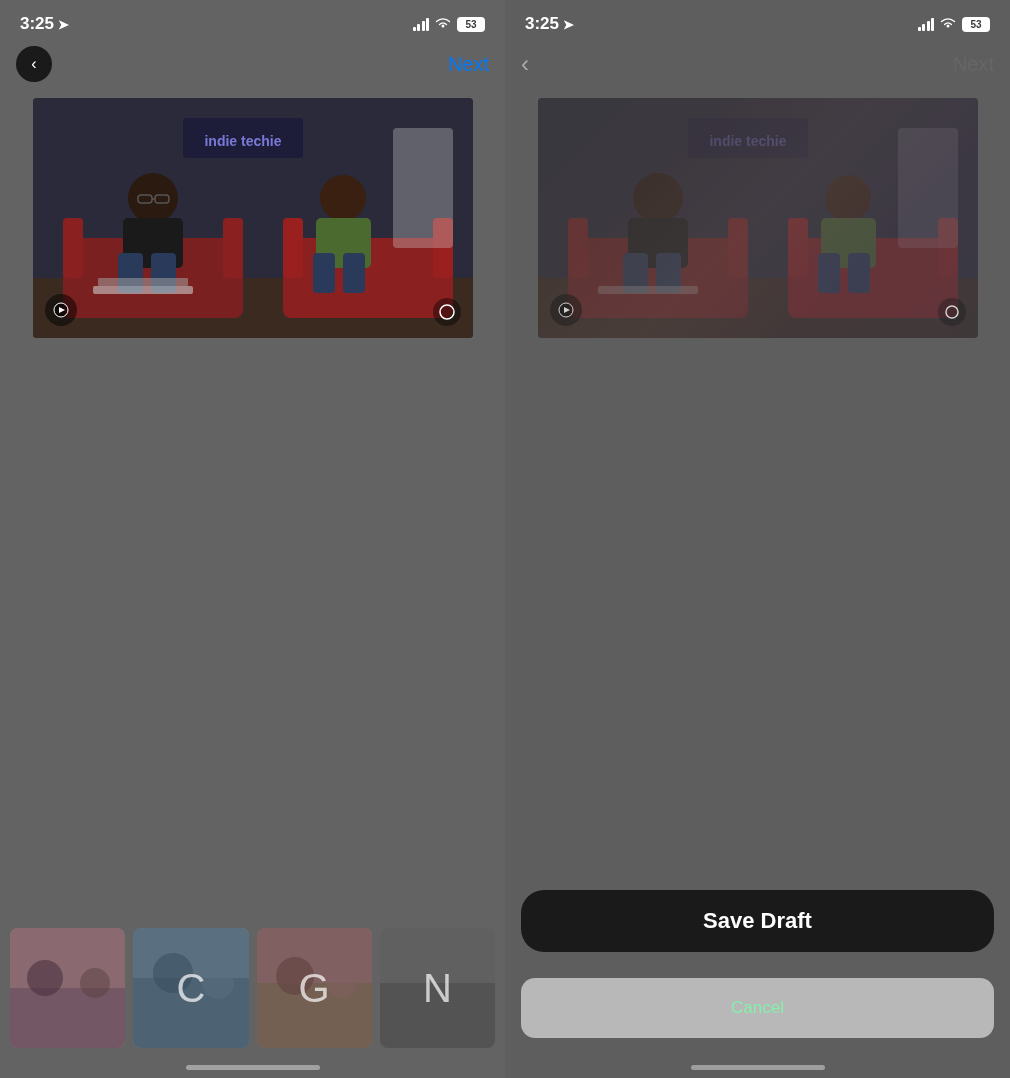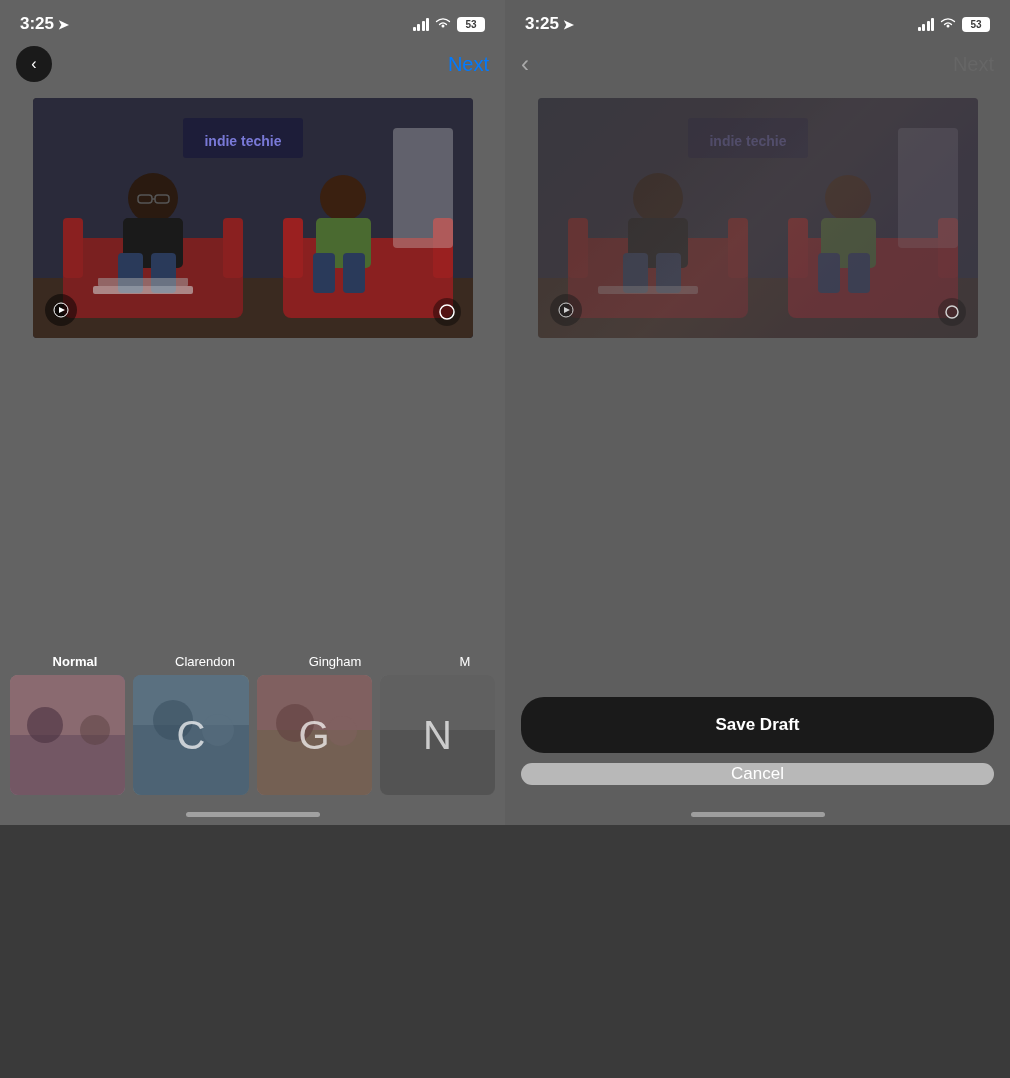--- a/index.html
+++ b/index.html
@@ -9,21 +9,21 @@
       background: #3a3a3a;
       font-family: -apple-system, BlinkMacSystemFont, 'SF Pro Display', 'Helvetica Neue', sans-serif;
       display: flex;
       flex-direction: row;
       overflow: hidden;
     }
 
     
     .phone-panel {
       width: 505px;
-      height: 825px;
+      height: 1078px;
       background: #5a5a5a;
       position: relative;
       display: flex;
       flex-direction: column;
     }
 
     .phone-panel.left {
       background: #636363;
     }
 
@@ -308,40 +308,40 @@
       font-size: 17px;
       cursor: pointer;
     }
 
     .action-discard {
       color: #FF3B30;
       font-weight: 400;
     }
 
     .save-draft-button {
-      margin: 10px 16px 0 16px;
+      margin: 10px 16px 16px 16px;
       background: #1a1a1a;
       border-radius: 23px;
       padding: 18px 20px;
       text-align: center;
-      font-size: 17px;
+      font-size: 22px;
       font-weight: 600;
       color: #ffffff;
       cursor: pointer;
     }
 
     .cancel-button {
       margin: 10px 16px 0 16px;
       background: rgba(200, 200, 200, 0.85);
       border-radius: 14px;
-      padding: 1px 20px;
+      padding: 20px 20px;
       text-align: center;
       font-size: 17px;
       font-weight: 400;
-      color: #ffffff;
+      color: #86efac;
       cursor: pointer;
     }
 
     
     .right-image-area {
       padding: 10px 0 0 0;
       display: flex;
       align-items: flex-start;
       justify-content: center;
     }
@@ -446,26 +446,20 @@
       
       <div class="video-icon-right">
         <svg width="16" height="16" viewBox="0 0 16 16">
           <circle cx="8" cy="8" r="7" fill="none" stroke="white" stroke-width="1.5"></circle>
         </svg>
       </div>
     </div>
   </div>
 
   <div class="filter-section">
-    <div class="filter-labels">
-      <div class="filter-label normal">Normal</div>
-      <div class="filter-label">Clarendon</div>
-      <div class="filter-label">Gingham</div>
-      <div class="filter-label">M</div>
-    </div>
     <div class="filter-thumbs">
       <div class="filter-thumb filter-thumb-normal">
         <svg width="120" height="120" viewBox="0 0 120 120">
           <rect width="120" height="120" fill="#8a6a70"></rect>
           <rect x="0" y="60" width="120" height="60" fill="#6a5060" opacity="0.7"></rect>
           <circle cx="35" cy="50" r="18" fill="#4a3040" opacity="0.6"></circle>
           <circle cx="85" cy="55" r="15" fill="#5a4040" opacity="0.5"></circle>
         </svg>
       </div>
       <div class="filter-thumb filter-thumb-c">

